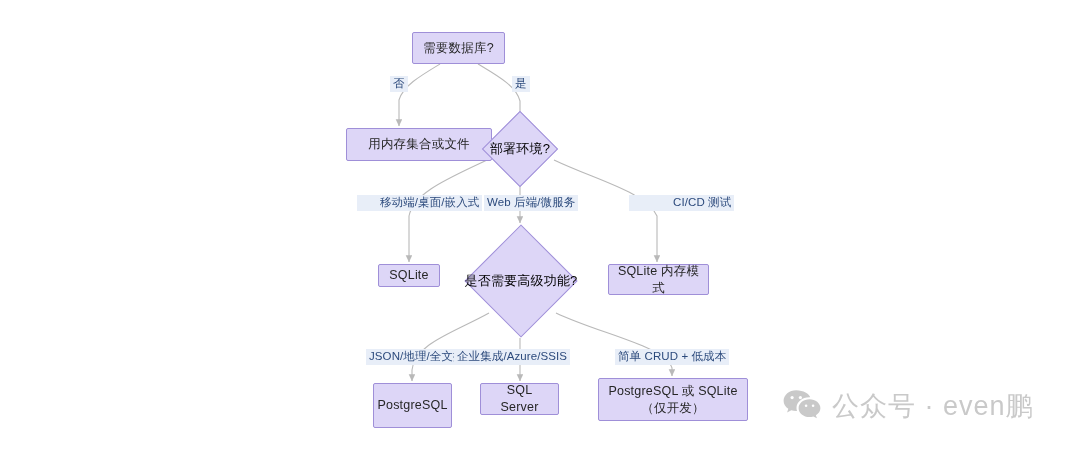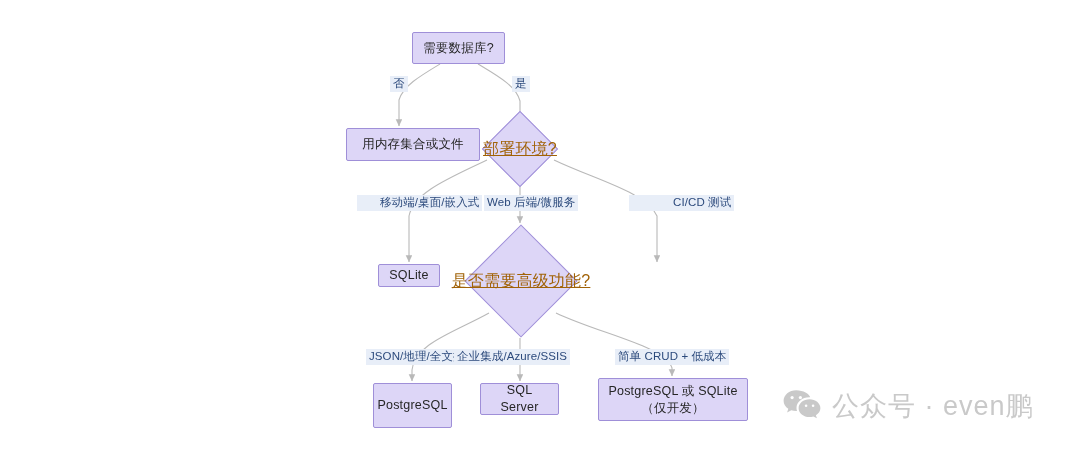--- a/index.html
+++ b/index.html
@@ -50,26 +50,25 @@
     background: #ddd6f7;
     border: 1px solid #9f8fd8;
     transform: rotate(45deg);
   }
   .diamond-label {
     position: absolute;
     display: flex;
     align-items: center;
     justify-content: center;
     text-align: center;
-    color: #a16207;
-    font-size: 16px;
+    color: #000000;
+    font-size: 13px;
     line-height: 1.3;
     white-space: nowrap;
     letter-spacing: .2px;
-    text-decoration: underline;
   }
   .edge-label {
     position: absolute;
     background: #e8eef8;
     color: #2c4a7c;
     font-size: 11.5px;
     line-height: 1.2;
     padding: 1px 3px;
     white-space: nowrap;
     letter-spacing: .1px;
@@ -115,38 +114,41 @@
 
     <path d="M 520 338 L 520 381" fill="none" stroke="#b9b9b9" stroke-width="1.1" marker-end="url(#arrow)"></path>
 
     <path d="M 556 313 C 600 334 665 346 672 368 L 672 376" fill="none" stroke="#b9b9b9" stroke-width="1.1" marker-end="url(#arrow)"></path>
   </svg>
 
   <div class="node" style="left:412px; top:32px; width:93px; height:32px;">
     <span>需要数据库?</span>
   </div>
 
-  <div class="node" style="left:346px; top:128px; width:134px; height:33px;">
+  <div class="node" style="left:346px; top:128px; width:146px; height:33px;">
     <span>用内存集合或文件</span>
   </div>
 
   <div class="diamond" style="left:493px; top:122px; width:54px; height:54px;"></div>
   <div class="diamond-label" style="left:465px; top:126px; width:110px; height:46px;">
     <span>部署环境?</span>
   </div>
 
   <div class="node" style="left:378px; top:264px; width:62px; height:23px;">
     <span>SQLite</span>
   </div>
 
   <div class="diamond" style="left:481px; top:241px; width:80px; height:80px;"></div>
   <div class="diamond-label" style="left:456px; top:258px; width:130px; height:46px;">
     <span>是否需要高级功能?</span>
   </div>
 
+  <div class="node" style="left:608px; top:264px; width:101px; height:31px;">
+    <span>SQLite 内存模式</span>
+  </div>
 
   <div class="node" style="left:373px; top:383px; width:79px; height:45px;">
     <span>PostgreSQL</span>
   </div>
 
   <div class="node" style="left:480px; top:383px; width:79px; height:32px;">
     <span>SQL Server</span>
   </div>
 
   <div class="node" style="left:598px; top:378px; width:150px; height:43px;">

